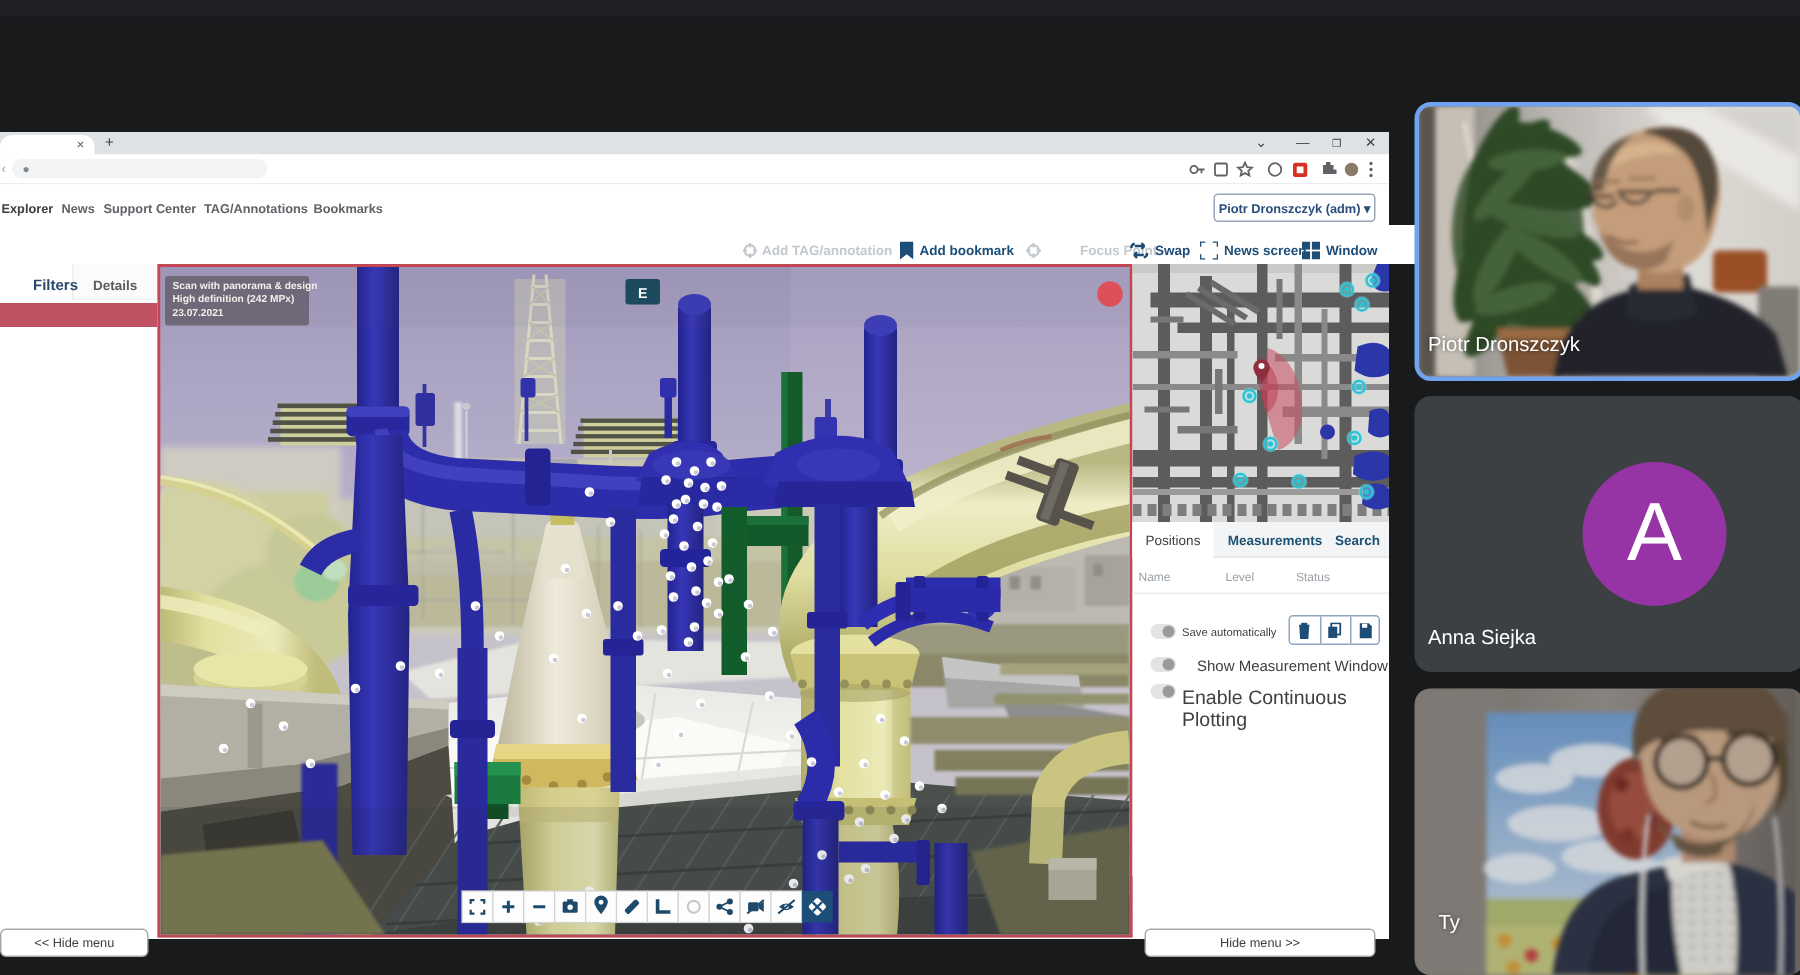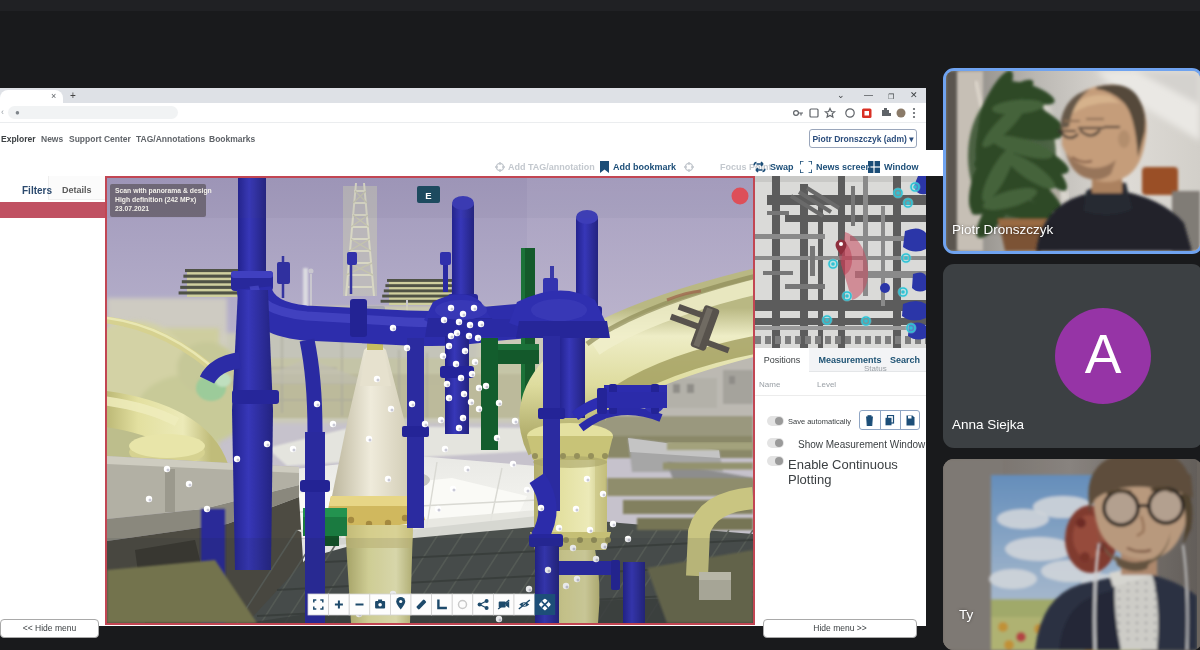--- a/index.html
+++ b/index.html
@@ -725,21 +725,21 @@
       </div>
 
     <div class="abs" style="left:755px;top:260px;width:171px;height:236px;background:#fff;">
       <div class="abs" style="left:0;top:0;width:171px;height:24px;background:#f3f4f6;border-bottom:1px solid #e4e6e8;">
         <div class="abs" style="left:0;top:0;width:54px;height:24px;background:#fff;color:#3c4043;font-size:9px;text-align:center;line-height:24px;">Positions</div>
         <div class="abs" style="left:58px;top:0;width:74px;height:24px;color:#1d5273;font-size:9px;font-weight:bold;text-align:center;line-height:24px;">Measurements</div>
         <div class="abs" style="left:135px;top:0;width:36px;height:24px;color:#1d5273;font-size:9px;font-weight:bold;line-height:24px;">Search</div>
       </div>
       <div class="abs" style="left:4px;top:32px;color:#9aa0a6;font-size:8px;">Name</div>
       <div class="abs" style="left:62px;top:32px;color:#9aa0a6;font-size:8px;text-align:right;">Level</div>
-      <div class="abs" style="left:109px;top:16px;color:#9aa0a6;font-size:8px;">Status</div>
+      <div class="abs" style="left:109px;top:32px;color:#9aa0a6;font-size:8px;">Status</div>
       <div class="abs" style="left:0;top:47px;width:171px;border-top:1px solid #ececec;"></div>
 
       <div class="abs" style="left:12px;top:68px;width:17px;height:10px;background:#e3e3e3;border-radius:5px;">
           <div class="abs" style="left:8px;top:1px;width:8px;height:8px;border-radius:50%;background:#9a9a9a;"></div>
         </div>
       <div class="abs" style="left:33px;top:69px;font-size:7.5px;color:#3c4043;">Save automatically</div>
       <div class="abs" style="left:104px;top:62px;width:61px;height:20px;border:1px solid #90a6c4;border-radius:3px;">
         <div class="abs" style="left:20px;top:0;width:1px;height:18px;background:#90a6c4;"></div>
         <div class="abs" style="left:40px;top:0;width:1px;height:18px;background:#90a6c4;"></div>
         <svg class="abs" style="left:5px;top:3.5px" width="9" height="11" viewBox="0 0 9 11">

